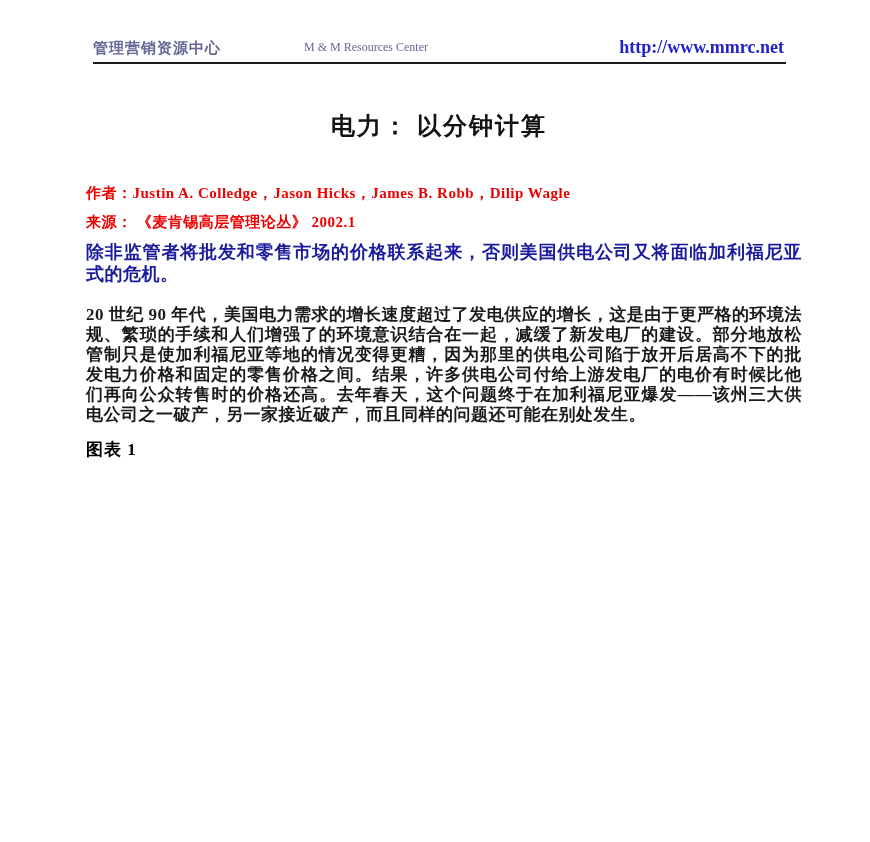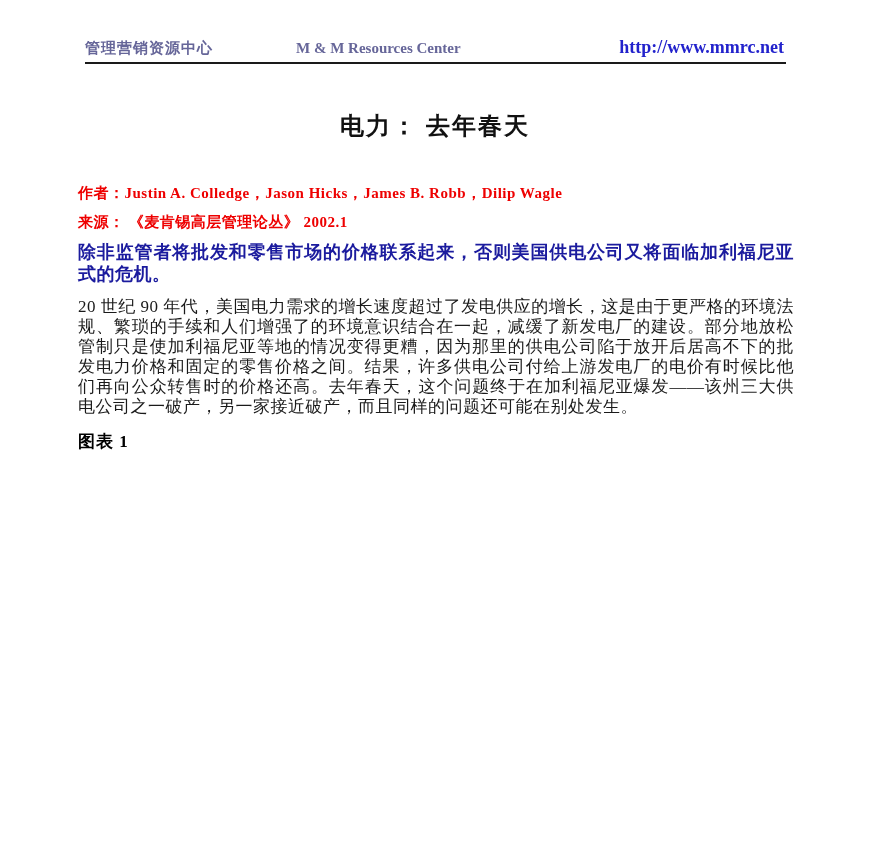--- a/index.html
+++ b/index.html
@@ -9,33 +9,34 @@
     font-family: "Liberation Serif", "DejaVu Serif", serif;
     color: #1a1a1a;
     overflow: hidden;
   }
   .page {
     position: relative;
     width: 870px; height: 842px;
     background: #ffffff;
     padding-top: 37px;
     box-sizing: border-box;
+    padding-left: 8px;
   }
   .doc-header {
     position: relative;
     height: 22px;
   }
   .hdr-left {
     position: absolute; left: 85px; top: 2px;
     font-size: 15px; font-weight: bold;
     color: #666699; letter-spacing: 1px;
   }
   .hdr-center {
     position: absolute; left: 296px; top: 3px;
-    font-size: 15px; font-weight: bold;
+    font-size: 12px; font-weight: normal;
     color: #666699;
   }
   .hdr-url {
     position: absolute; right: 86px; top: 0px;
     font-size: 18px; font-weight: bold;
     color: #2222cc; text-decoration: none;
   }
   .hdr-rule {
     margin: 3px 84px 0 85px;
     border-top: 2px solid #1a1a1a;
@@ -63,23 +64,23 @@
   .source-line { margin-top: 7px;  color: #ee0000; }
   .deck {
     margin: 8px 0 0 0;
     font-size: 18px; font-weight: bold;
     line-height: 22px;
     color: #1b1b9e;
     text-align: justify;
     letter-spacing: 0.5px;
   }
   .body-para {
-    margin: 12px 0 0 0;
+    margin: 20px 0 0 0;
     font-size: 17px;
-    font-weight: normal;
+    font-weight: bold;
     line-height: 20px;
     color: #1a1a1a;
     text-align: justify;
     letter-spacing: 0.5px;
   }
   .body-para + .body-para { margin-top: 11px; }
   .fig-caption {
     margin: 13px 0 0 0;
     font-size: 17px; font-weight: bold;
     color: #000000;
@@ -92,21 +93,21 @@
 <div class="page">
 
   <div class="doc-header">
     <span class="hdr-left">管理营销资源中心</span>
     <span class="hdr-center">M &amp; M Resources Center</span>
     <a class="hdr-url" href="#">http://www.mmrc.net</a>
   </div>
 
   <div class="hdr-rule"></div>
 
-  <h1 class="title">电力： 去年春天</h1>
+  <h1 class="title">电力： 以分钟计算</h1>
 
   <div class="content">
 
     <p class="meta author-line">作者：Justin A. Colledge，Jason Hicks，James B. Robb，Dilip Wagle</p>
 
     <p class="meta source-line">来源： 《麦肯锡高层管理论丛》 2002.1</p>
 
     <p class="deck">除非监管者将批发和零售市场的价格联系起来，否则美国供电公司又将面临加利福尼亚式的危机。</p>
 
     <p class="body-para">20 世纪 90 年代，美国电力需求的增长速度超过了发电供应的增长，这是由于更严格的环境法规、繁琐的手续和人们增强了的环境意识结合在一起，减缓了新发电厂的建设。部分地放松管制只是使加利福尼亚等地的情况变得更糟，因为那里的供电公司陷于放开后居高不下的批发电力价格和固定的零售价格之间。结果，许多供电公司付给上游发电厂的电价有时候比他们再向公众转售时的价格还高。去年春天，这个问题终于在加利福尼亚爆发——该州三大供电公司之一破产，另一家接近破产，而且同样的问题还可能在别处发生。</p>

